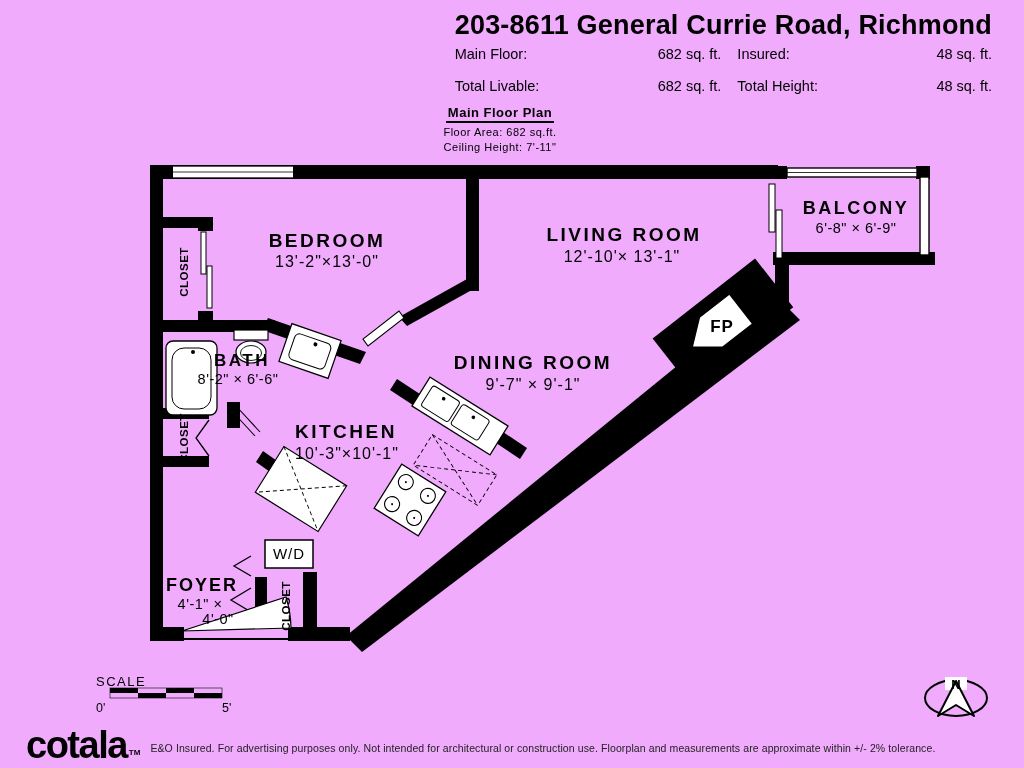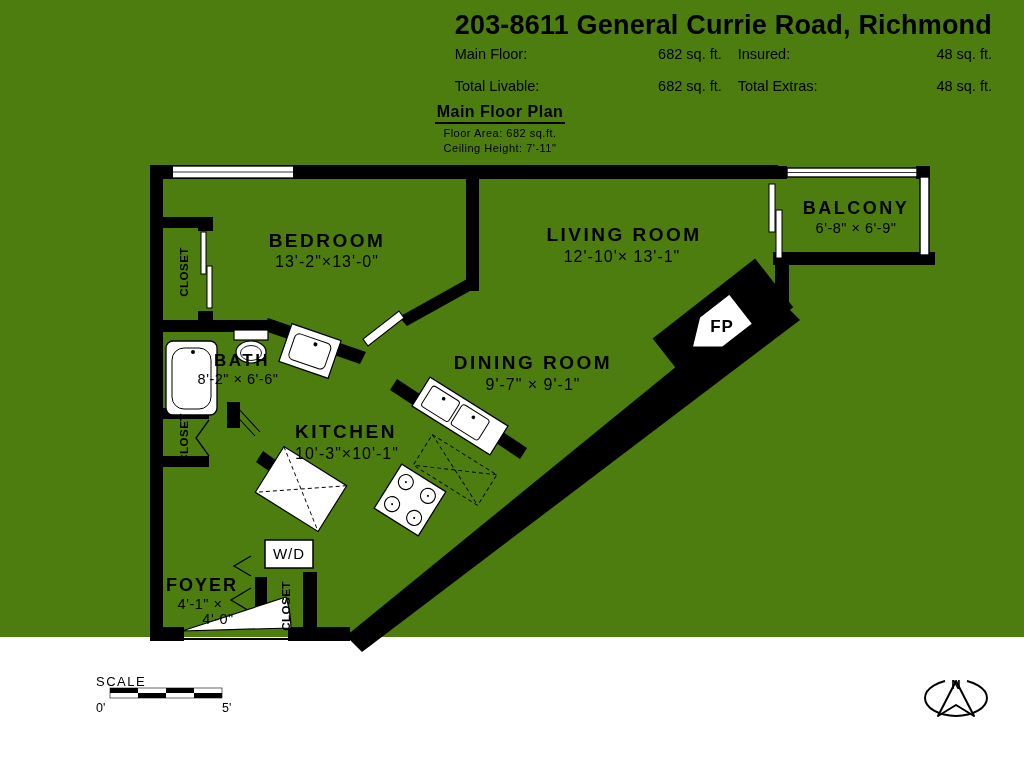--- a/index.html
+++ b/index.html
@@ -1,27 +1,27 @@
 <!DOCTYPE html>
 <html><head>
 <meta charset="utf-8">
 <style>
   html,body{margin:0;padding:0;background:#fff;}
   body{width:1024px;height:768px;overflow:hidden;font-family:"Liberation Sans",sans-serif;color:#000;}
-  #page{position:relative;width:1024px;height:637px;background:#4d7c0f;}
+  #page{position:relative;width:1024px;height:768px;background:#f0abfc;}
 
   .hdr{position:absolute;top:10px;right:32px;text-align:right;}
   .hdr-title{font-size:27px;font-weight:bold;letter-spacing:.2px;white-space:nowrap;}
   .hdr-stats{margin-top:5px;display:grid;grid-template-columns:auto 86px auto 78px;column-gap:8px;row-gap:1px;font-size:14.5px;gap:16px;}
   .hdr-stats .lbl{justify-self:start;}
   .hdr-stats .val{justify-self:end;}
   .hdr-stats .bold{font-weight:normal;}
 
   .plan-hdr{position:absolute;left:327px;top:103px;width:346px;text-align:center;}
-  .plan-hdr-title{display:inline-block;font-size:16px;font-weight:bold;letter-spacing:.5px;border-bottom:2px solid #000;padding:0 2px 1px 2px;}
+  .plan-hdr-title{display:inline-block;font-size:13px;font-weight:bold;letter-spacing:.5px;border-bottom:2px solid #000;padding:0 2px 1px 2px;}
   .plan-hdr-line{font-size:11px;letter-spacing:.5px;margin-top:3px;}
 
   svg{position:absolute;left:0;top:0;}
   svg text{font-family:"Liberation Sans",sans-serif;fill:#000;}
   .room-name{font-size:19px;font-weight:bold;letter-spacing:2.5px;text-anchor:middle;}
   .room-dims{font-size:16px;letter-spacing:1px;text-anchor:middle;}
   .room-dims-sm{font-size:14.5px;letter-spacing:.5px;text-anchor:middle;}
   .closet-label{font-size:11.5px;font-weight:bold;letter-spacing:.5px;text-anchor:middle;}
   .tiny-label{font-size:15px;letter-spacing:1px;text-anchor:middle;}
   .fp-label{font-size:17px;font-weight:bold;letter-spacing:1px;text-anchor:middle;}
@@ -41,21 +41,21 @@
 
   <div class="hdr">
     <div class="hdr-title">203-8611 General Currie Road, Richmond</div>
     <div class="hdr-stats">
       <span class="lbl">Main Floor:</span>
       <span class="val">682 sq. ft.</span>
       <span class="lbl">Insured:</span>
       <span class="val">48 sq. ft.</span>
       <span class="lbl bold">Total Livable:</span>
       <span class="val bold">682 sq. ft.</span>
-      <span class="lbl bold">Total Extras:</span>
+      <span class="lbl bold">Total Height:</span>
       <span class="val bold">48 sq. ft.</span>
     </div>
   </div>
 
   <div class="plan-hdr">
     <div><span class="plan-hdr-title">Main Floor Plan</span></div>
     <div class="plan-hdr-line">Floor Area: 682 sq.ft.</div>
     <div class="plan-hdr-line">Ceiling Height: 7'-11"</div>
   </div>
 
@@ -236,14 +236,19 @@
     </g>
 
     <g>
       <ellipse cx="956" cy="698" rx="31" ry="18" fill="none" stroke="#000" stroke-width="2"></ellipse>
       <rect x="945" y="677" width="22" height="13" fill="#fff"></rect>
       <path d="M 956,681 L 974,716 L 956,705 L 938,716 Z" fill="#fff" stroke="#000" stroke-width="2" stroke-linejoin="round"></path>
       <text class="north-label" x="956" y="689">N</text>
     </g>
   </svg>
 
+  <div class="footer">
+    <span class="brand">cotala</span>
+    <span class="brand-tm">TM</span>
+    <span class="disclaimer">E&amp;O Insured. For advertising purposes only. Not intended for architectural or construction use. Floorplan and measurements are approximate within +/- 2% tolerance.</span>
+  </div>
 
 </div>
 
 </body></html>

